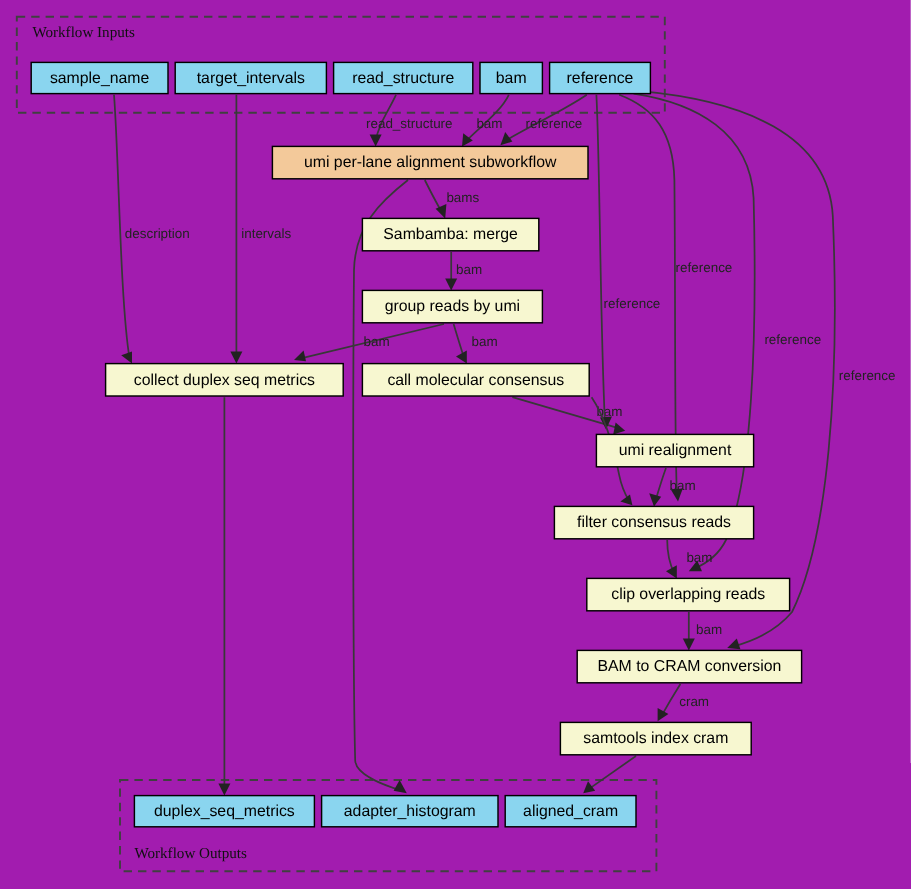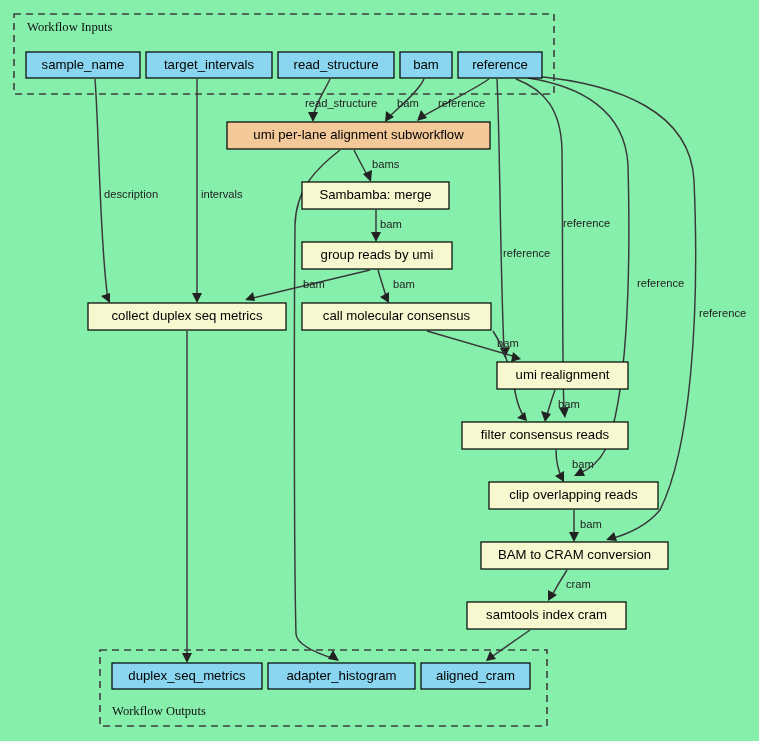--- a/index.html
+++ b/index.html
@@ -10,21 +10,21 @@
   body {
     width: 759px;
     height: 741px;
     font-family: "Liberation Sans", sans-serif;
     overflow: hidden;
   }
   #diagram {
     position: relative;
     width: 759px;
     height: 741px;
-    background: #86efac;
+    background: #a21caf;
   }
   svg.graph {
     position: absolute;
     left: 0;
     top: 0;
     width: 759px;
     height: 741px;
   }
   .node-rect {
     stroke: #000000;

